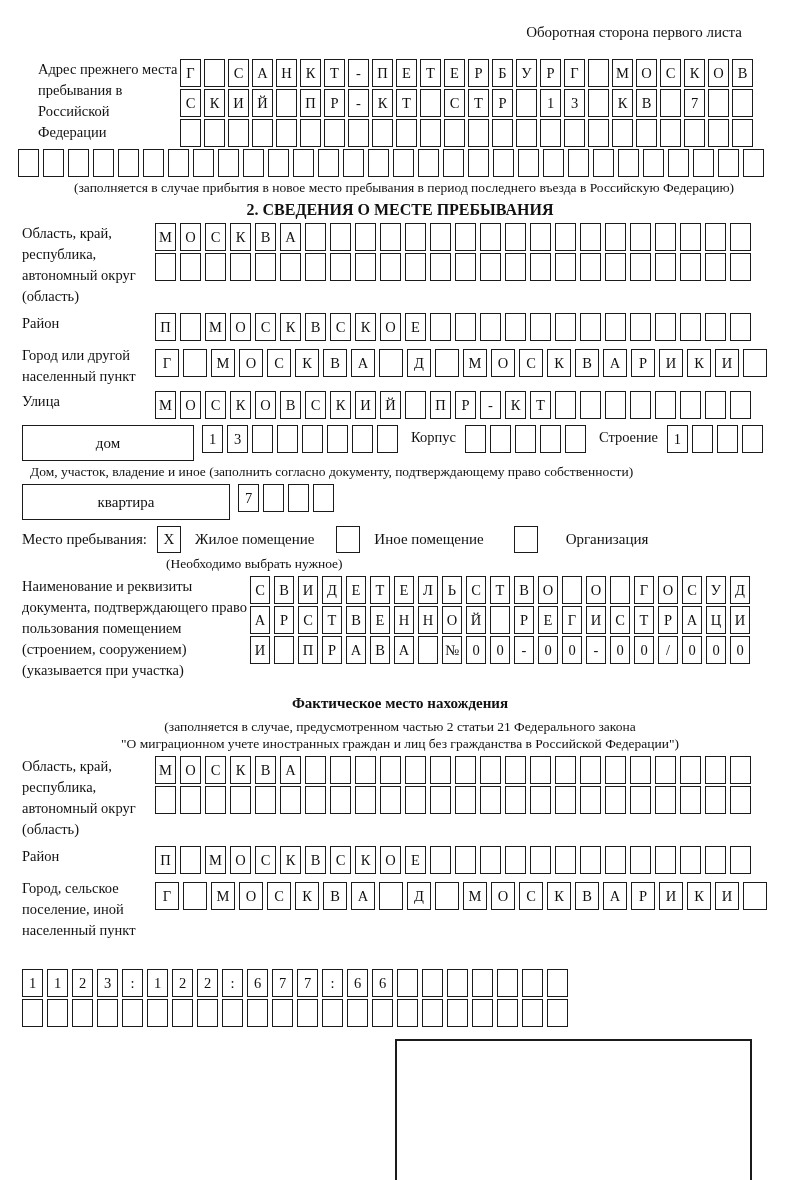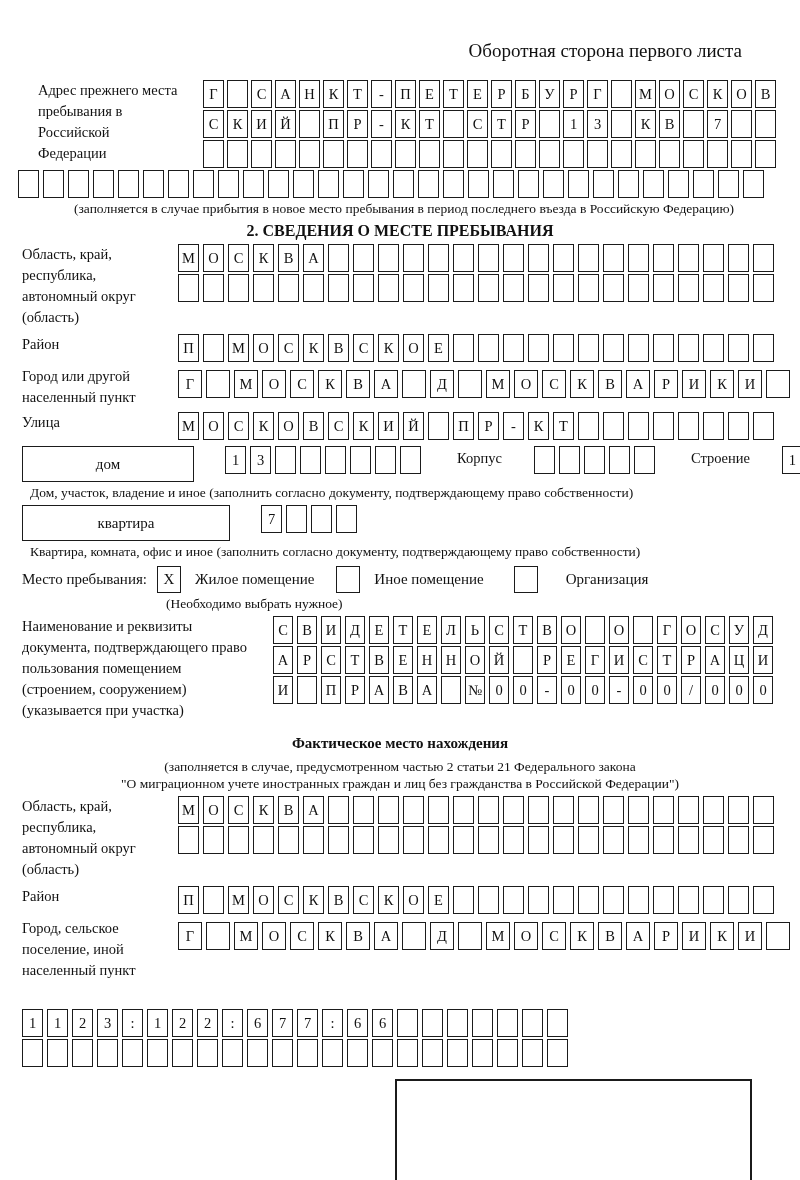--- a/index.html
+++ b/index.html
@@ -6,23 +6,23 @@
   html,body { background:#ffffff; }
   .page {
     position:relative;
     width:800px; height:1180px;
     background:#ffffff;
     color:#111111;
     font-family:"Liberation Serif","DejaVu Serif",serif;
     font-size:15px;
     overflow:hidden;
   }
-  .top-note { margin-top:40px; text-align:right; padding-right:58px; font-size:19px; }
-
-  .frow { display:flex; align-items:flex-start; margin-left:22px;gap:23px; }
+  .top-note { margin-top:24px; text-align:right; padding-right:58px; font-size:15px; }
+
+  .frow { display:flex; align-items:flex-start; margin-left:22px; }
   .flabel { flex:none; font-size:14.5px; line-height:21px; }
   .cell-rows { display:flex; flex-direction:column; gap:2px; }
   .cells { display:flex; flex:none; }
   .cell {
     flex:none; width:21px; height:28px; margin-right:3px;
     border:1.6px solid #1b1b1b; background:#fff;
     display:flex; align-items:center; justify-content:center;
     font-size:14.5px; font-family:inherit;
   }
   .cells-a .cell { width:21px; margin-right:3px; }      
@@ -375,21 +375,20 @@
     <div class="widebox kv-box">
       <span>квартира</span>
     </div>
     <div class="cells cells-b">
         <span class="cell">7</span>
         <span class="cell"></span>
         <span class="cell"></span>
         <span class="cell"></span>
       </div>
   </div>
-  <div class="caption left mt2">Квартира, комната, офис и иное (заполнить согласно документу, подтверждающему право собственности)</div>
 
   <div class="mesto-row mt6">
     <span class="opt">Место пребывания:</span>
     <span class="checkbox" style="margin-left:10px;">X</span>
     <span class="opt">Жилое помещение</span>
     <span class="checkbox" style="margin-left:22px;"></span>
     <span class="opt">Иное помещение</span>
     <span class="checkbox" style="margin-left:30px;"></span>
     <span class="opt" style="margin-left:14px;text-align:center;">Организация</span>
   </div>

